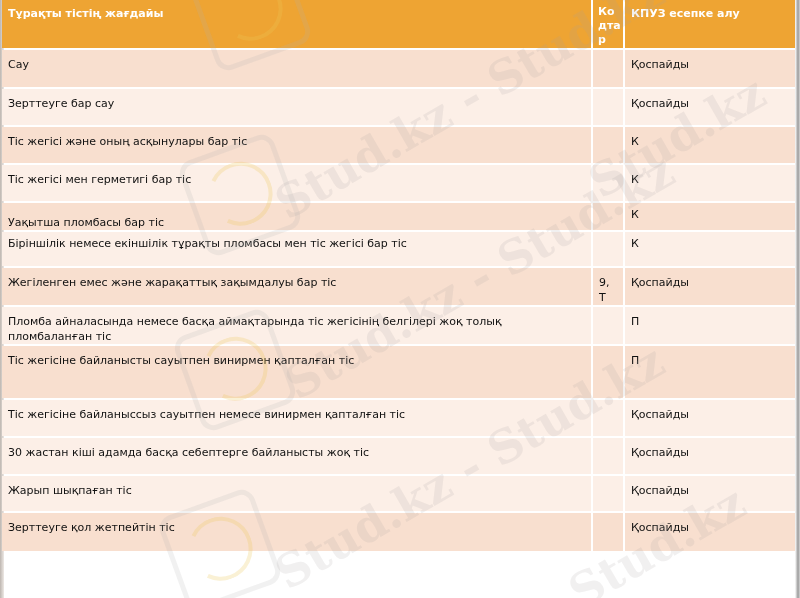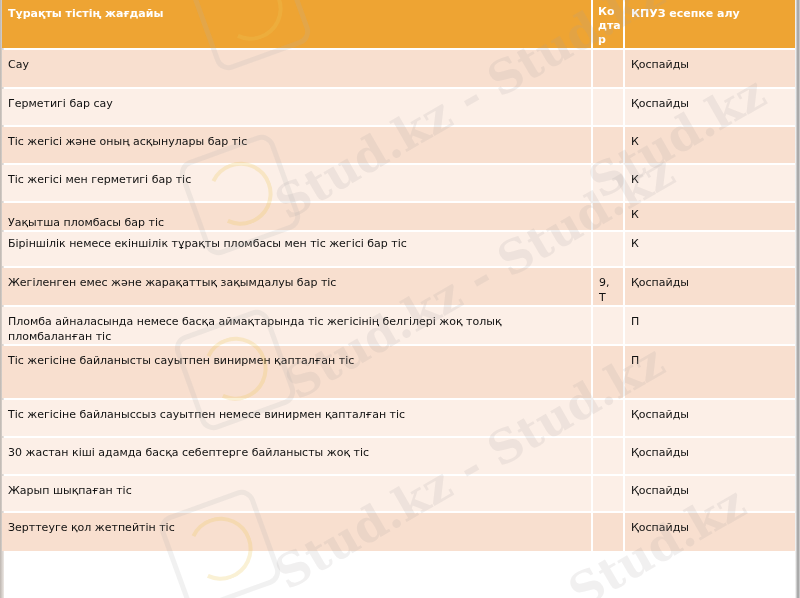--- a/index.html
+++ b/index.html
@@ -115,21 +115,21 @@
       <th>КПУЗ есепке алу</th>
     </tr>
   </thead>
   <tbody>
     <tr class="odd" style="height:37px">
       <td>Сау</td>
       <td class="code"></td>
       <td>Қоспайды</td>
     </tr>
     <tr class="even" style="height:36px">
-      <td>Герметигі бар сау</td>
+      <td>Зерттеуге бар сау</td>
       <td class="code"></td>
       <td>Қоспайды</td>
     </tr>
     <tr class="odd" style="height:36px">
       <td>Тіс жегісі және оның асқынулары бар тіс</td>
       <td class="code"></td>
       <td>К</td>
     </tr>
     <tr class="even" style="height:36px">
       <td>Тіс жегісі мен герметигі бар тіс</td>

